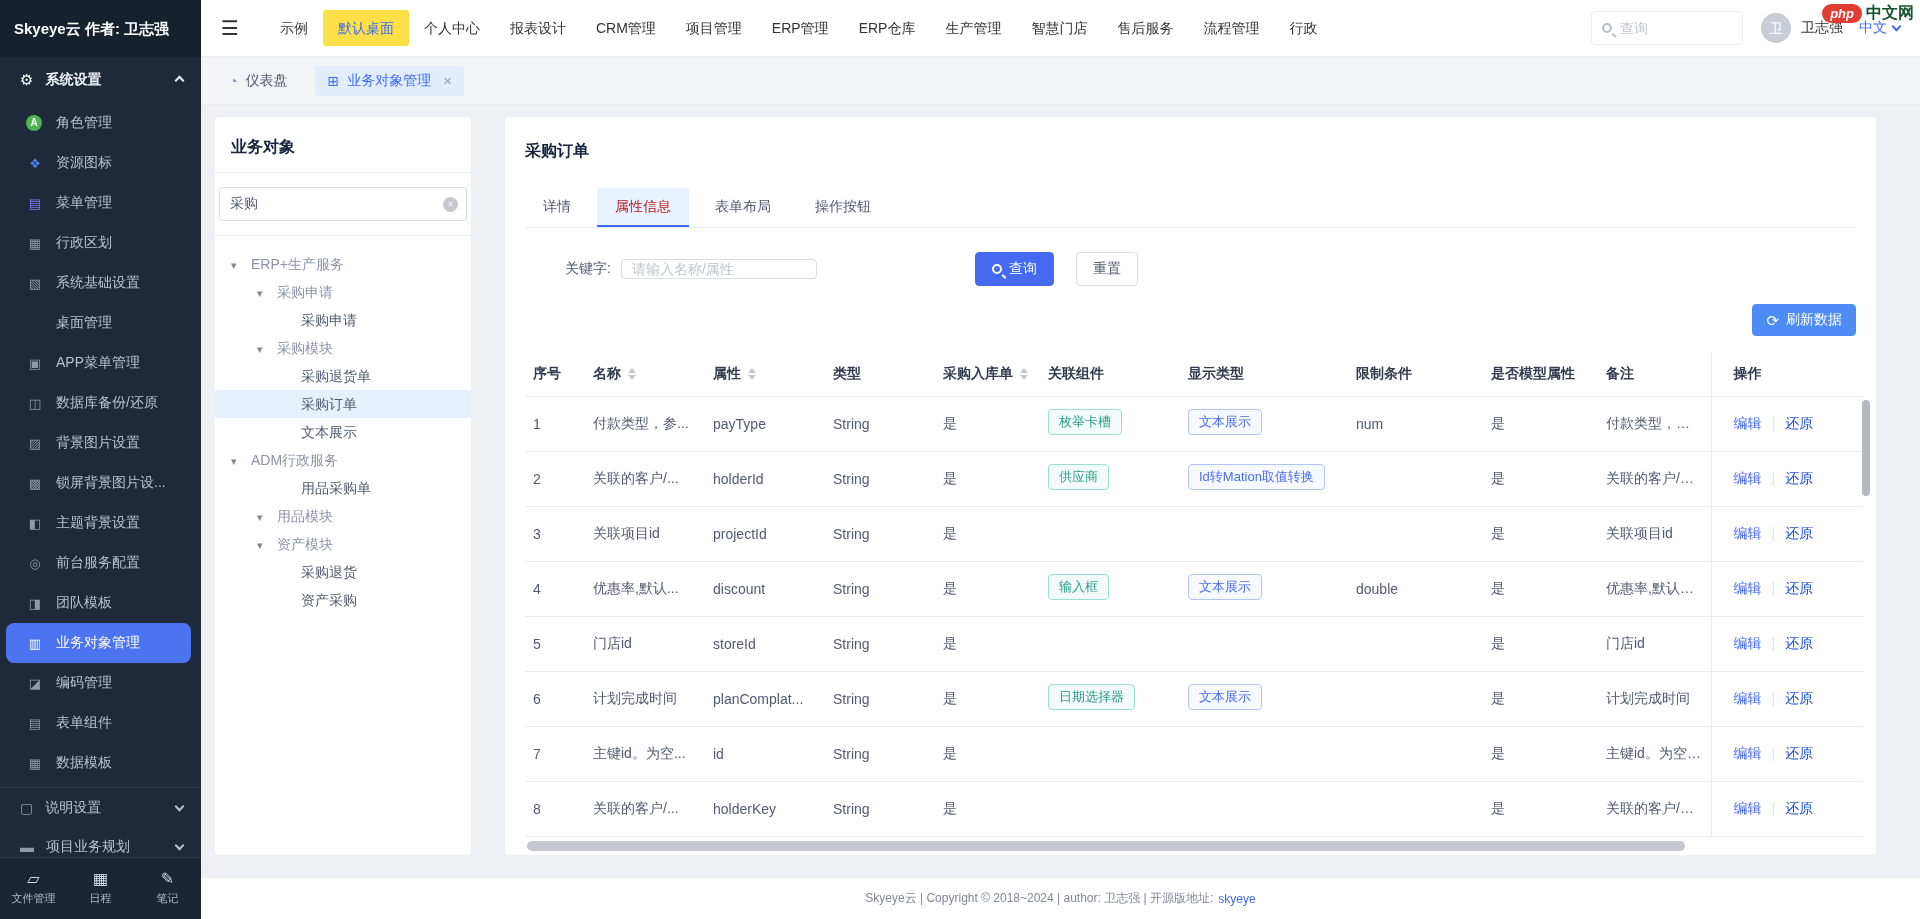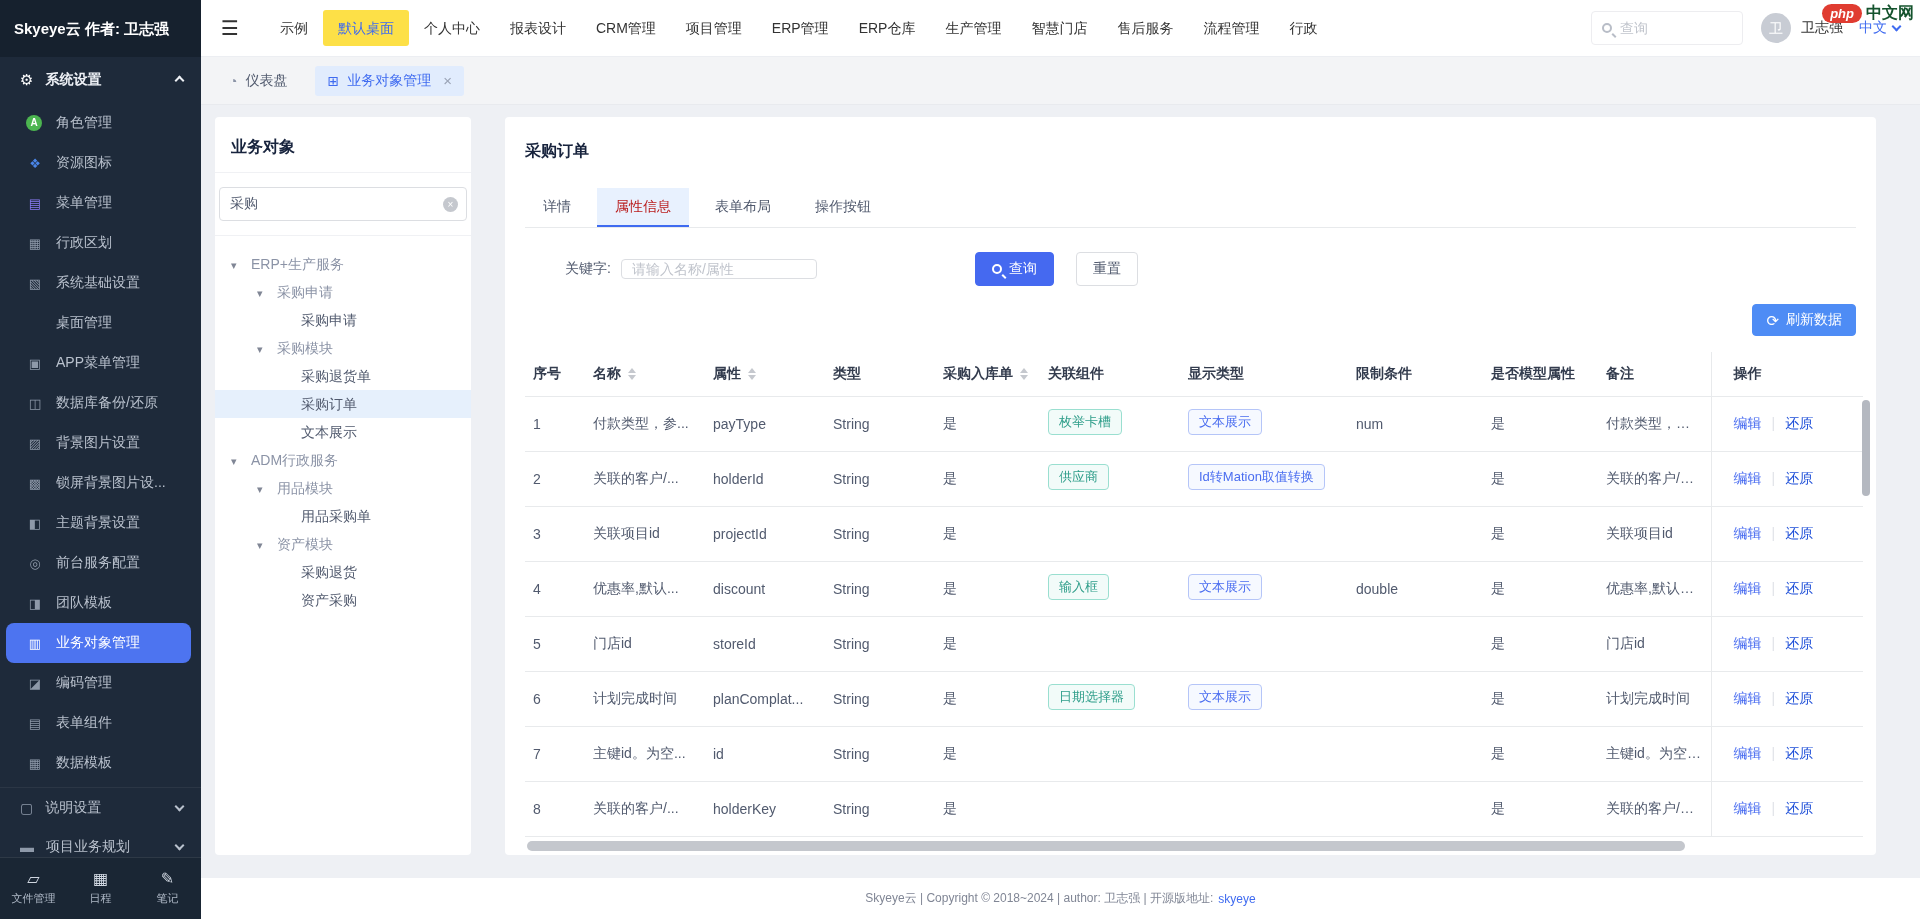--- a/index.html
+++ b/index.html
@@ -278,22 +278,22 @@
     <div class="lp-divider"></div>
     <div class="tree">
       <div class="tnode lvl0"><span class="caret">▾</span><span>ERP+生产服务</span></div>
       <div class="tnode lvl1"><span class="caret">▾</span><span>采购申请</span></div>
       <div class="tnode lvl2 leaf"><span>采购申请</span></div>
       <div class="tnode lvl1"><span class="caret">▾</span><span>采购模块</span></div>
       <div class="tnode lvl2 leaf"><span>采购退货单</span></div>
       <div class="tnode lvl2 leaf selected"><span>采购订单</span></div>
       <div class="tnode lvl2 leaf"><span>文本展示</span></div>
       <div class="tnode lvl0"><span class="caret">▾</span><span>ADM行政服务</span></div>
+      <div class="tnode lvl2 leaf"><span>用品采购单</span></div>
       <div class="tnode lvl1"><span class="caret">▾</span><span>用品模块</span></div>
-      <div class="tnode lvl2 leaf"><span>用品采购单</span></div>
       <div class="tnode lvl1"><span class="caret">▾</span><span>资产模块</span></div>
       <div class="tnode lvl2 leaf"><span>采购退货</span></div>
       <div class="tnode lvl2 leaf"><span>资产采购</span></div>
     </div>
   </section>
 
   <section class="panel right">
     <div class="rp-title">采购订单</div>
     <div class="mtabs">
       <div class="mtab">详情</div>

